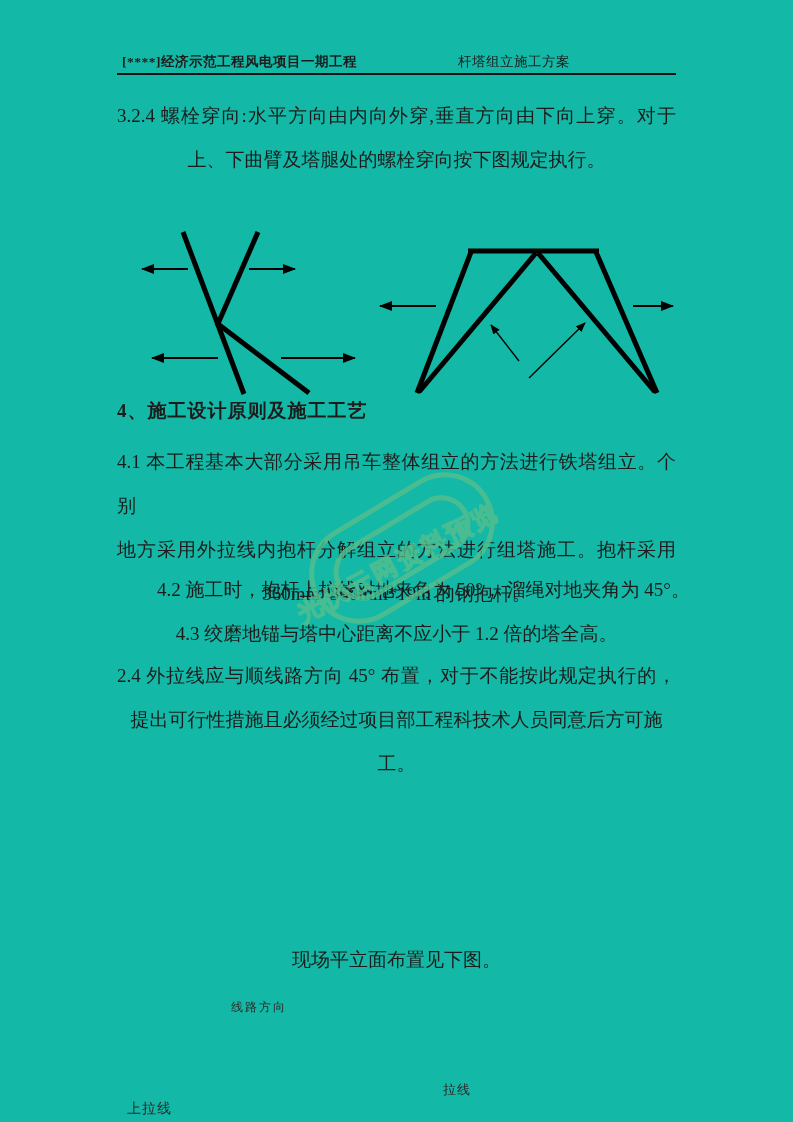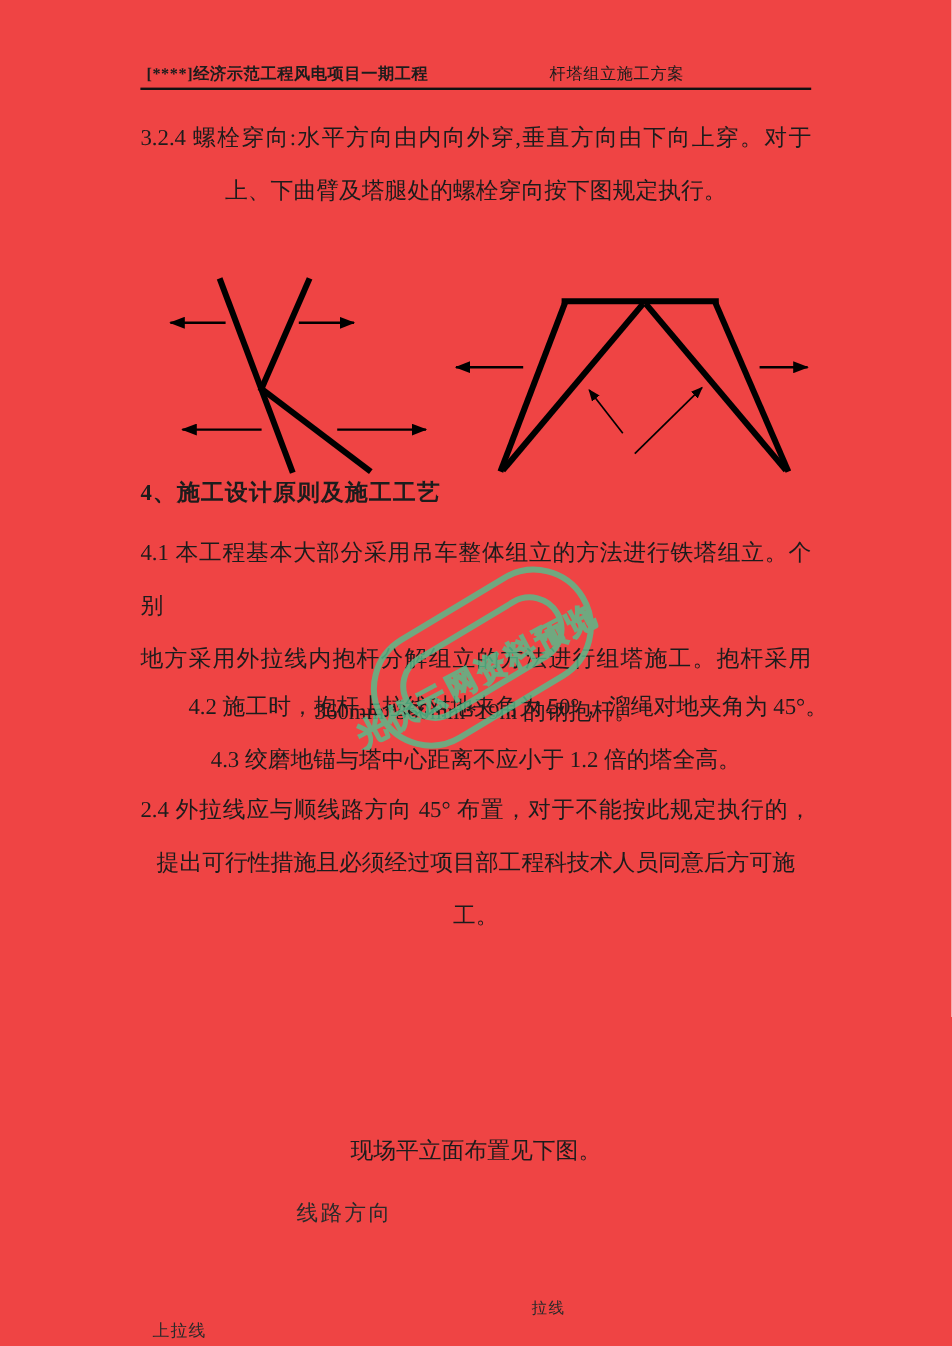--- a/index.html
+++ b/index.html
@@ -2,21 +2,21 @@
 <html style="--wm: #55BF8D;"><head>
 <meta charset="utf-8">
 <style>
   :root { --wm: #55BF8D; --ink: #1c1c1c; }
   * { margin: 0; padding: 0; box-sizing: border-box; }
   html,body { background: #ffffff; }
   .page {
     position: relative;
     width: 793px; height: 1122px;
     margin: 0 auto;
-    background: #ef4444;
+    background: #14b8a6;
     overflow: hidden;
     font-family: "Liberation Serif", "DejaVu Serif", serif;
     color: var(--ink);
   }
   
   .hdr-left {
     position: absolute; left: 122px; top: 53px;
     font-size: 13.5px; font-weight: bold; letter-spacing: .5px;
     white-space: nowrap;
   }
@@ -50,21 +50,21 @@
   .p44 { top: 654px; }
   .pnote { top: 938px; }
   
   .diagram-svg { position: absolute; left: 110px; top: 220px; }
   
   .fig-label {
     position: absolute;
     font-family: "Liberation Sans", "DejaVu Sans", sans-serif;
     color: #2a2a2a; white-space: nowrap;
   }
-  .lbl-line-dir { left: 231px; top: 999px; font-size: 18px; letter-spacing: 2px; margin-left: 16px; }
+  .lbl-line-dir { left: 231px; top: 999px; font-size: 12px; letter-spacing: 2px; }
   .lbl-stay     { left: 443px; top: 1081px; font-size: 13px; letter-spacing: 1px; }
   .lbl-upstay   { left: 127px; top: 1100px; font-size: 14px; letter-spacing: 1px; }
   
   .watermark {
     position: absolute; left: 0; top: 0; width: 793px; height: 1122px;
     pointer-events: none; opacity: .82; z-index: 6;
   }
   .wm-rect-outer {
     position: absolute; left: 302px; top: 498px;
     width: 200px; height: 100px;

